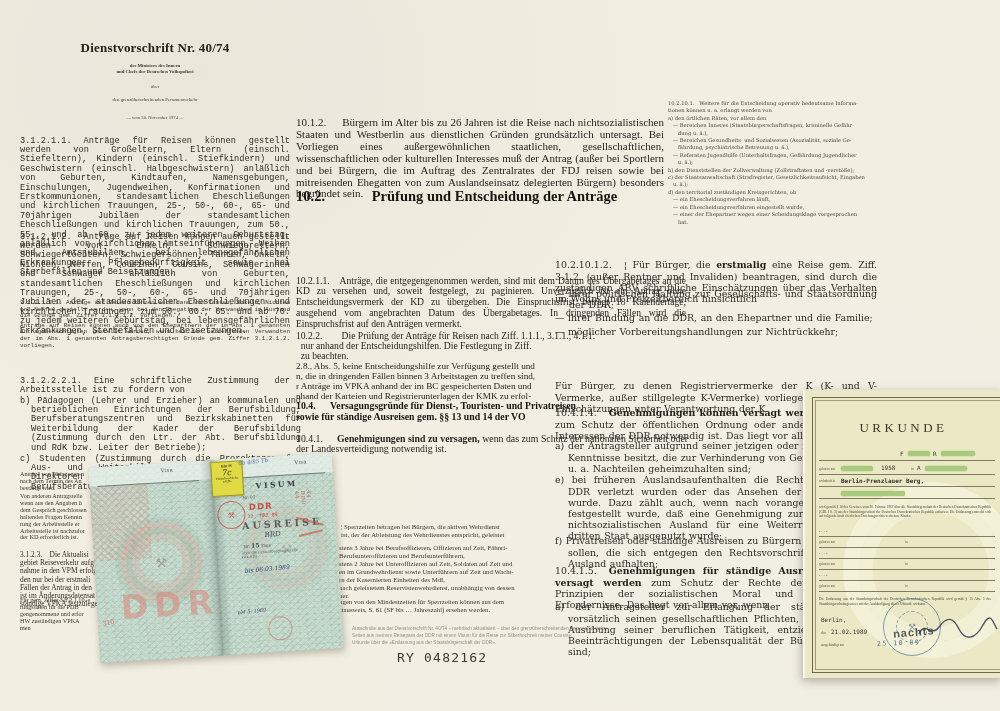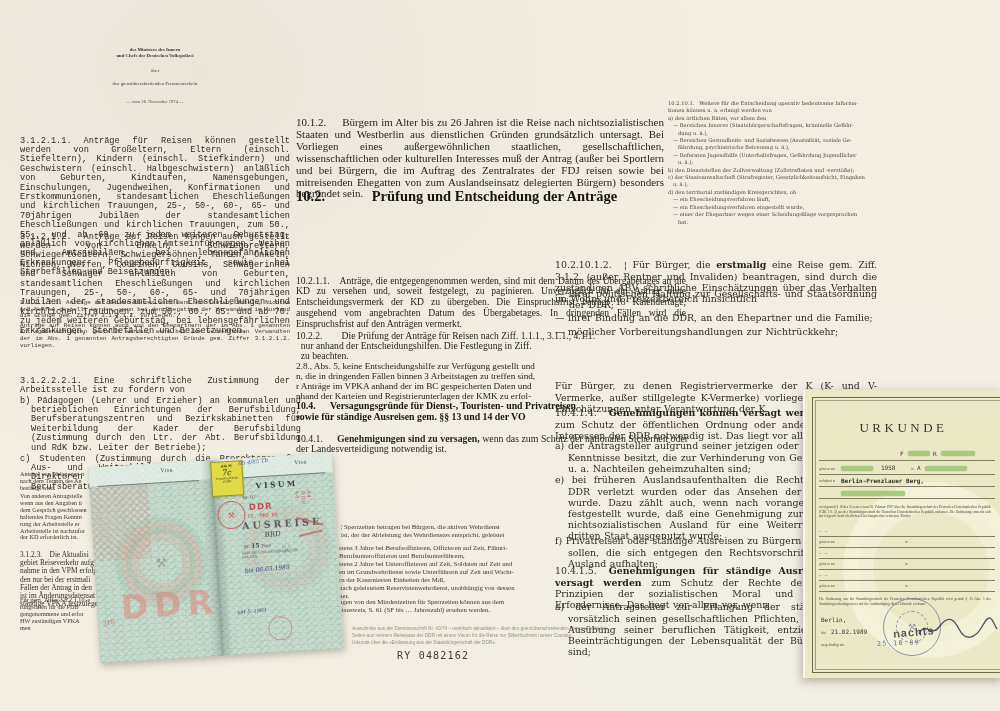--- a/index.html
+++ b/index.html
@@ -50,21 +50,21 @@
   #p1041{left:296px;top:424px;width:392px;font-size:9.8px;line-height:10.6px;text-align:justify;}
   #p1041 .num{padding-right:14px;}
   #pcut{left:343px;top:452px;font-size:9.6px;line-height:11.5px;}
   .sperr{font-size:6.8px;line-height:8px;color:#3c3a32;}
   #sperr1{left:341px;top:523px;}
   #sperr2{left:339px;top:544px;}
   #sperr3{left:339px;top:598px;}
   #caption{left:352px;top:626px;font-family:"Liberation Sans", sans-serif;
     font-size:4.7px;line-height:6.9px;color:#97917f;white-space:pre;}
   #serial{left:397px;top:650px;font-family:"DejaVu Sans Mono", monospace;
-    font-size:10px;letter-spacing:1.2px;color:#3e3b33;}
+    font-size:13px;letter-spacing:1.2px;color:#3e3b33;}
 
   
   #rsmall{left:668px;top:100px;width:200px;font-family:"DejaVu Serif", serif;
     font-size:5.2px;line-height:7.4px;color:#45433a;white-space:pre-wrap;}
 
   
   .rc{left:545px;width:322px;font-family:"DejaVu Serif", serif;font-size:9.4px;
     line-height:11.2px;text-align:justify;color:#2e2c26;word-spacing:.6px;margin-left:10px;}
   .rc .num{padding-right:12px;}
   .rc b{color:#201f19;}
@@ -161,20 +161,21 @@
   #u-seal .inner{width:30px;height:30px;border-radius:50%;border:1px dashed rgba(90,115,150,.65);
     display:flex;align-items:center;justify-content:center;font-size:9px;color:rgba(90,115,150,.7);}
   #u-sig{left:112px;top:222px;}
 </style>
 </head>
 <body>
 
 <div id="stage">
 
   <div class="abs lc-head">
+    <div class="lc-title">Dienstvorschrift Nr. 40/74</div>
     <div class="lc-sub pre">des Ministers des Innern
 und Chefs der Deutschen Volkspolizei</div>
     <div class="lc-ueber">über</div>
     <div class="lc-subject">den grenzüberschreitenden Personenverkehr</div>
     <div class="lc-date">— vom 30. November 1974 —</div>
   </div>
 
   <p class="abs lc lc-para" style="top:128px"><span class="num">3.1.2.1.1.</span><span>Anträge für Reisen können gestellt werden von Großeltern, Eltern (einschl. Stiefeltern), Kindern (einschl. Stiefkindern) und Geschwistern (einschl. Halbgeschwistern) anläßlich von Geburten, Kindtaufen, Namensgebungen, Einschulungen, Jugendweihen, Konfirmationen und Erstkommunionen, standesamtlichen Eheschließungen und kirchlichen Trauungen, 25-, 50-, 60-, 65- und 70jährigen Jubiläen der standesamtlichen Eheschließungen und kirchlichen Trauungen, zum 50., 55., und ab 60. zu jedem weiteren Geburtstag, anläßlich von kirchlichen Amtseinführungen, Weihen und Amtsjubiläen, bei lebensgefährlichen Erkrankungen, Pflegebedürftigkeit sowie bei Sterbefällen und Beisetzungen.</span></p>
 
   <p class="abs lc lc-para" style="top:224px"><span class="num">3.1.2.1.2.</span><span>Anträge auf Reisen können auch gestellt werden von Enkeln, Schwiegereltern, Schwiegertöchtern, Schwiegersöhnen, Tanten, Onkeln, Nichten, Neffen, Cousinen, Cousins, Schwägerinnen und Schwäger anläßlich von Geburten, standesamtlichen Eheschließungen und kirchlichen Trauungen, 25-, 50-, 60-, 65- und 70jährigen Jubiläen der standesamtlichen Eheschließungen und kirchlichen Trauungen, zum 50., 60., 65. und ab 70. zu jedem weiteren Geburtstag, bei lebensgefährlichen Erkrankungen, Sterbefällen und Beisetzungen.</span></p>

